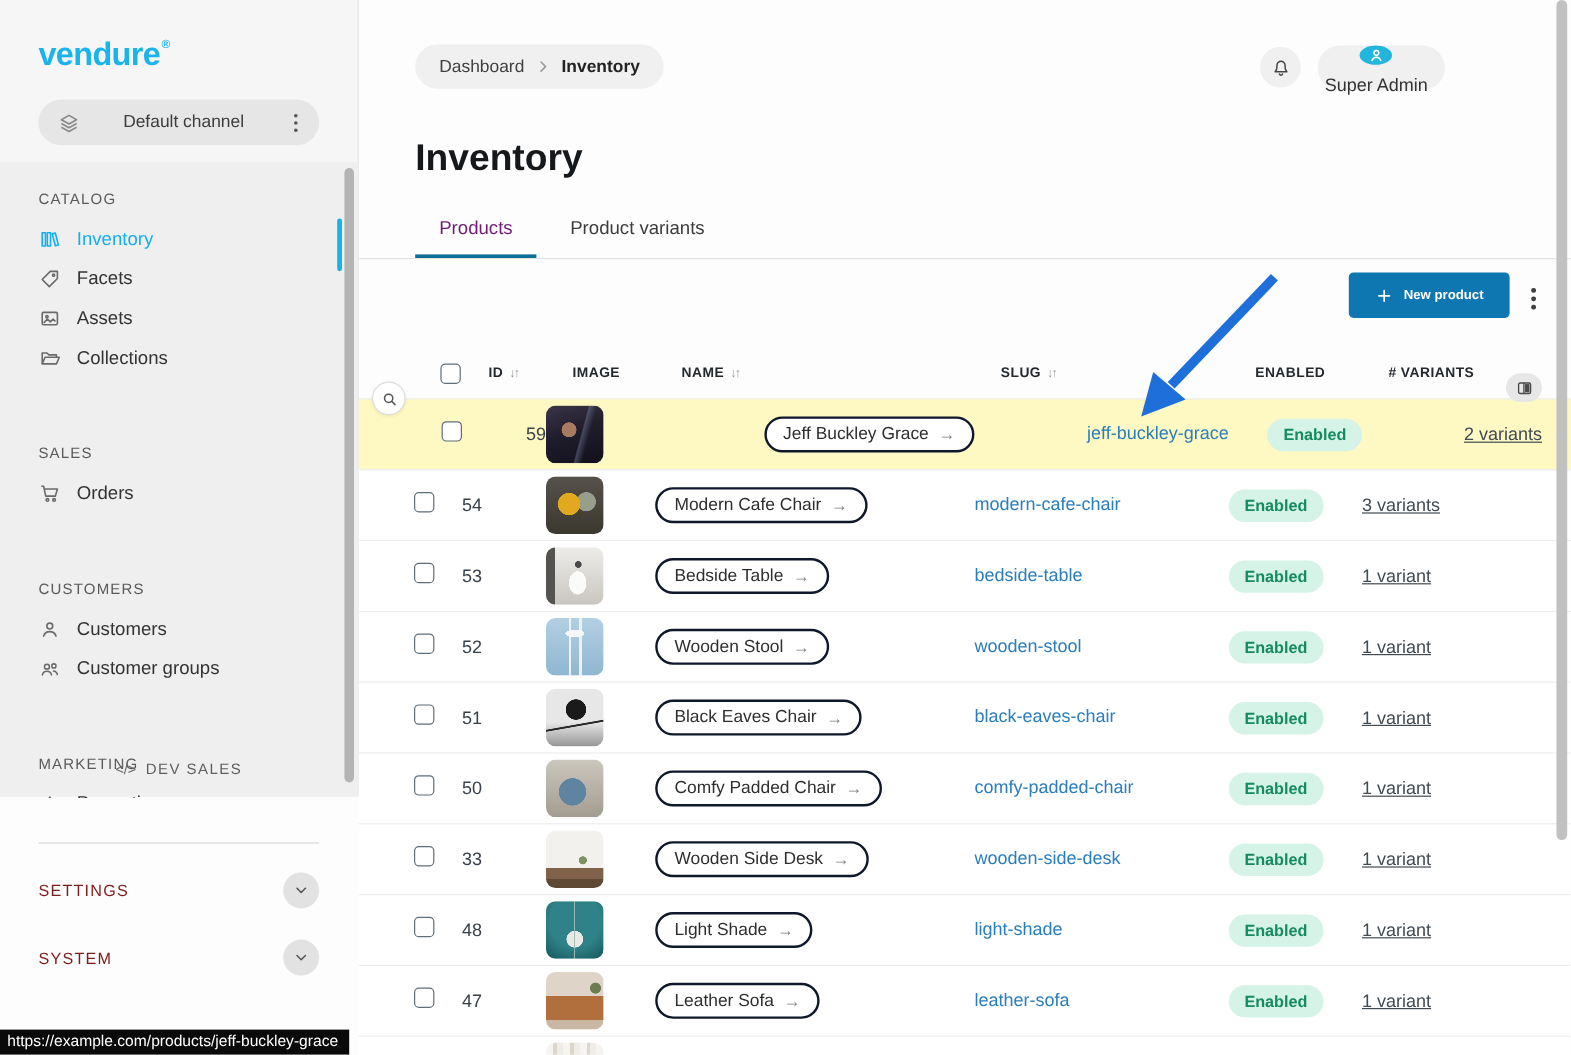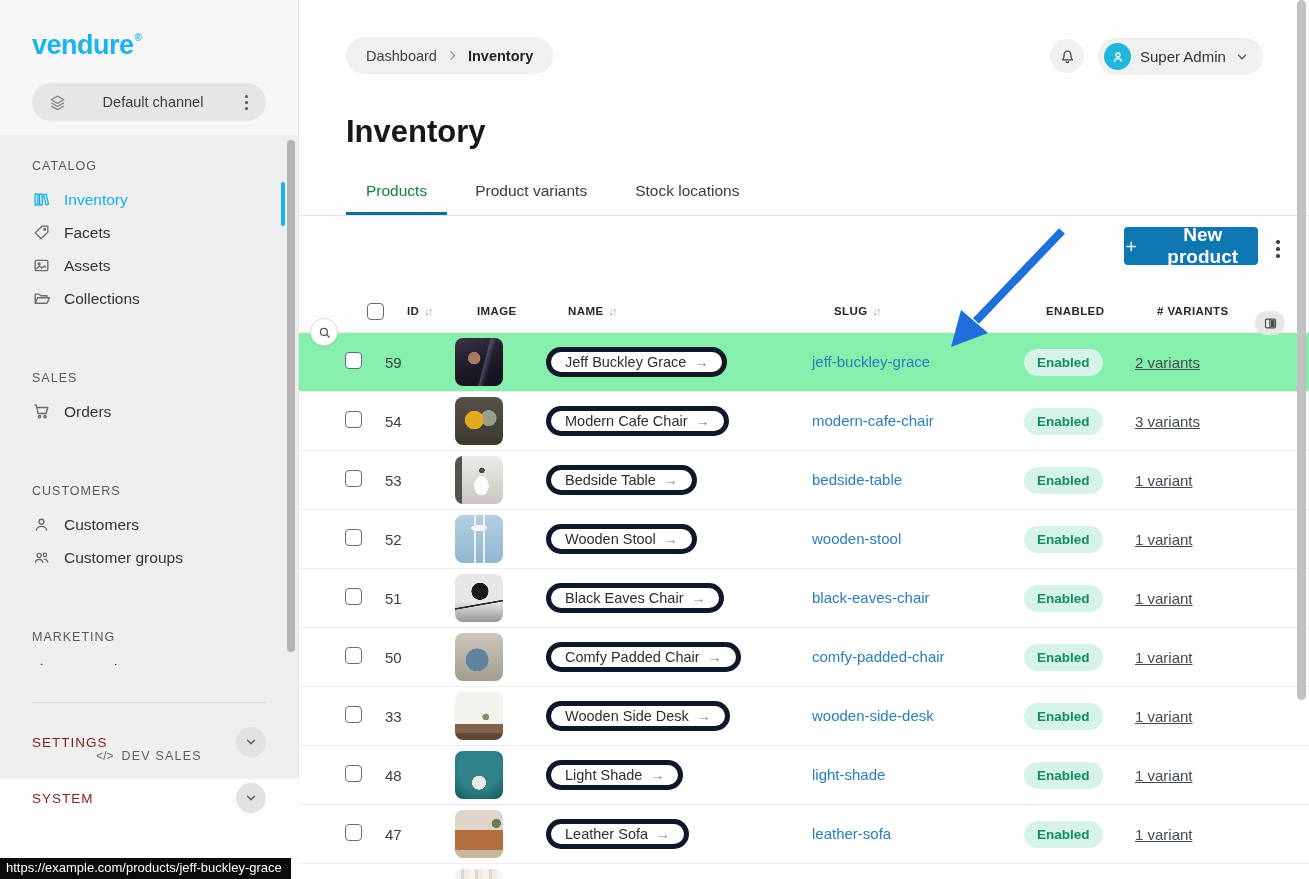--- a/index.html
+++ b/index.html
@@ -1,20 +1,20 @@
 <!DOCTYPE html>
 <html><head>
 <meta charset="utf-8">
 <style>
   * { margin:0; padding:0; box-sizing:border-box; }
   html,body { width:1309px; height:879px; overflow:hidden; font-family:"Liberation Sans", sans-serif; background:#fdfdfd; }
   .app { position:relative; width:1309px; height:879px; display:flex; }
 
   
-  .sidebar { position:relative; width:299px; height:779px; background:#f6f6f6; border-right:1px solid #e3e3e3; flex:0 0 299px; }
+  .sidebar { position:relative; width:299px; height:664px; background:#f6f6f6; border-right:1px solid #e3e3e3; flex:0 0 299px; }
   .logo { padding:30px 0 0 32px; font-size:27px; font-weight:700; color:#1ab4ec; letter-spacing:-0.5px; }
   .logo .tm { font-size:10px; vertical-align:top; position:relative; top:2px; left:1px; }
   .channel-pill { margin:22px 32px 0 32px; height:38px; background:#e6e6e6; border-radius:19px; display:flex; align-items:center; padding:0 12px 0 16px; }
   .channel-pill .ch-label { flex:1; text-align:center; font-size:14.5px; color:#3c3c3c; }
   .channel-pill svg { flex:0 0 auto; }
   .kebab-dots { display:flex; flex-direction:column; gap:3px; padding:4px 6px; cursor:pointer; }
   .kebab-dots i { width:3px; height:3px; border-radius:50%; background:#555; }
 
   .nav { position:absolute; top:135px; left:0; right:0; bottom:0; background:#efefef;text-decoration:underline; }
   .nav-scroll { position:absolute; top:0; left:0; right:0; height:530px; overflow:hidden; }
@@ -36,46 +36,46 @@
 
   .status-bar { position:absolute; left:0; bottom:0; background:#0a0a0a; color:#fff; font-size:13px; padding:2px 9px 4px 6px; z-index:60; white-space:nowrap; }
 
   
   .main { position:relative; width:1010px; height:879px; background:#fdfdfd; }
   .header-band { position:relative; height:216px; border-bottom:1px solid #e3e3e3; }
   .breadcrumb { position:absolute; top:37px; left:47px; height:37px; background:#f0f0f0; border-radius:19px; display:flex; align-items:center; gap:9px; padding:0 20px; }
   .breadcrumb .bc-item { font-size:14.5px; color:#3f3f3f; cursor:pointer; }
   .breadcrumb .bc-item.current { font-weight:700; color:#222; }
   .bell-btn { position:absolute; top:39px; left:751px; width:34px; height:34px; border-radius:50%; background:#f0f0f0; display:flex; align-items:center; justify-content:center; cursor:pointer; }
-  .user-pill { position:absolute; top:38px; left:799px; height:37px; background:#f0f0f0; border-radius:19px; display:flex; align-items:center; gap:9px; padding:0 14px 0 6px; cursor:pointer; }
+  .user-pill { position:absolute; top:38px; left:799px; height:37px; background:#f0f0f0; border-radius:19px; display:flex; align-items:center; gap:9px; padding:0 14px 0 6px; cursor:pointer;flex-direction:column; }
   .avatar { width:27px; height:27px; border-radius:50%; background:#22b6dc; display:flex; align-items:center; justify-content:center; }
   .user-name { font-size:15px; color:#333; }
   .page-title { position:absolute; top:114px; left:47px; font-size:31px; font-weight:700; color:#16191c; }
   .tabs { position:absolute; bottom:0; left:47px; display:flex; gap:8px; }
   .tab { padding:0 20px 12px 20px; font-size:15.5px; color:#3c3c3c; cursor:pointer; border-bottom:3px solid transparent; }
-  .tab.active { color:#15803d; border-bottom-color:#0f6e96; }
+  .tab.active { color:#701a75; border-bottom-color:#0f6e96; }
 
   .toolbar { position:relative; height:74px; }
-  .btn-primary { position:absolute; top:11px; left:825px; width:134px; height:38px; background:#0e76b1; color:#fff; border:none; border-radius:4px; font-size:19px; font-weight:700; display:flex; align-items:center; justify-content:center; gap:9px; cursor:pointer; font-family:"Liberation Sans",sans-serif; }
+  .btn-primary { position:absolute; top:11px; left:825px; width:134px; height:38px; background:#0e76b1; color:#fff; border:none; border-radius:4px; font-size:11px; font-weight:700; display:flex; align-items:center; justify-content:center; gap:9px; cursor:pointer; font-family:"Liberation Sans",sans-serif; }
   .toolbar-kebab { position:absolute; top:19px; left:972px; display:flex; flex-direction:column; gap:3.5px; padding:5px; cursor:pointer; }
   .toolbar-kebab i { width:3.5px; height:3.5px; border-radius:50%; background:#3f3f3f; }
 
   .table { position:relative; }
   .search-fab { position:absolute; top:28px; left:11px; width:28px; height:28px; border-radius:50%; background:#fff; border:1px solid #dcdcdc; box-shadow:0 1px 3px rgba(0,0,0,.08); display:flex; align-items:center; justify-content:center; cursor:pointer; z-index:5; }
   .thead { display:grid; grid-template-columns:40px 70px 91px 266px 212px 111px 150px; align-items:center; height:42px; padding-left:68px; }
   .th { font-size:11.5px; font-weight:700; color:#24292e; letter-spacing:.4px; display:flex; align-items:center; gap:5px; }
   .sort-glyph { font-size:10.5px; color:#9a9a9a; letter-spacing:-1.5px; cursor:pointer; }
   .cols-btn { position:absolute; top:21px; right:24px; width:30px; height:24px; border-radius:12px; background:#e7e7e7; display:flex; align-items:center; justify-content:center; cursor:pointer; }
 
   .trow { display:grid; grid-template-columns:40px 70px 91px 266px 212px 111px 150px; align-items:center; height:59px; padding-left:46px; border-top:1px solid #ededed; background:#fff; }
-  .trow.highlight { background:#86efac; }
+  .trow.highlight { background:#fef9c3;text-align:right; }
   .checkbox { width:17px; height:17px; border:1.6px solid #5f6e79; border-radius:4px; background:#fff; display:inline-block; cursor:pointer; }
   .cell-id { font-size:15px; color:#38414a; }
   .pimg { width:48px; height:48px; border-radius:8px; display:block; }
-  .name-pill { display:inline-flex; align-items:center; gap:8px; height:30px; padding:0 14px; border:5px solid #0f172a; border-radius:16px; background:#fff; font-size:14.5px; color:#2e2e2e; cursor:pointer; white-space:nowrap; }
+  .name-pill { display:inline-flex; align-items:center; gap:8px; height:30px; padding:0 14px; border:2px solid #0f172a; border-radius:16px; background:#fff; font-size:14.5px; color:#2e2e2e; cursor:pointer; white-space:nowrap; }
   .name-pill .arr { color:#808080; font-size:14px; }
   .slug-link { font-size:15px; color:#2a7ebc; text-decoration:none; cursor:pointer; }
   .badge-enabled { display:inline-block; height:27px; line-height:27px; padding:0 13px; border-radius:14px; background:#d5f3e6; color:#158a63; font-size:13.5px; font-weight:700; }
   .cell-variants { font-size:15px; color:#424b52;text-decoration:underline; }
 
   
   .pi-album { background:
       radial-gradient(circle at 40% 42%, #a87a60 0 15%, rgba(0,0,0,0) 16%),
       linear-gradient(105deg, rgba(0,0,0,0) 58%, rgba(130,140,175,.4) 60%, rgba(0,0,0,0) 70%),
       linear-gradient(160deg,#3c3648 0%,#201d2c 45%,#12101c 100%); }
@@ -282,21 +282,20 @@
         <svg width="14" height="14" viewBox="0 0 24 24" fill="none" stroke="#555" stroke-width="2.2" stroke-linecap="round" stroke-linejoin="round">
             <polyline points="6 9 12 15 18 9"></polyline>
           </svg>
       </div>
 
       <h1 class="page-title">Inventory</h1>
 
       <div class="tabs">
         <div class="tab active">Products</div>
         <div class="tab">Product variants</div>
-        <div class="tab">Stock locations</div>
       </div>
     </div>
 
     <div class="toolbar">
       <button class="btn-primary">
         <svg width="15" height="15" viewBox="0 0 24 24" fill="none" stroke="#ffffff" stroke-width="2.3" stroke-linecap="round">
             <path d="M12 5v14M5 12h14"></path>
           </svg>
         <span>New product</span>
       </button>

